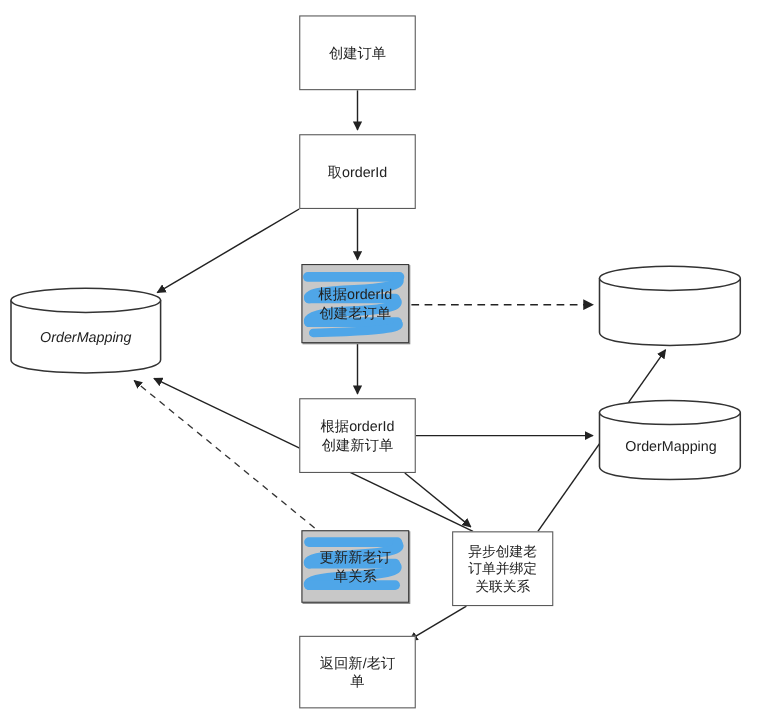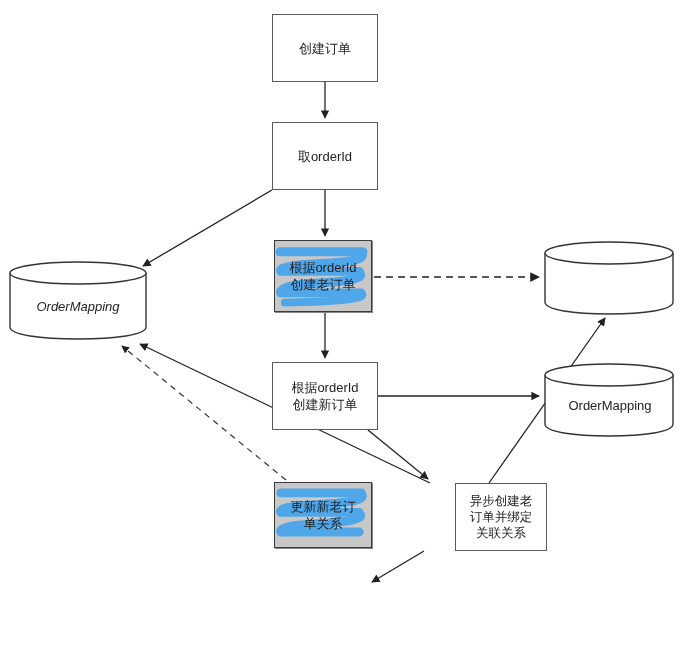--- a/index.html
+++ b/index.html
@@ -149,26 +149,30 @@
       <path d="M 6 10 L 88 10" stroke="#4fa6e8" stroke-width="9" stroke-linecap="round" fill="none"></path>
       <path d="M 88 11 C 96 18, 66 21, 42 22 C 16 23, 4 26, 6 30" stroke="#4fa6e8" stroke-width="9" stroke-linecap="round" fill="none"></path>
       <path d="M 6 30 L 86 30" stroke="#4fa6e8" stroke-width="9" stroke-linecap="round" fill="none"></path>
       <path d="M 86 31 C 95 38, 62 41, 38 42 C 16 43, 4 46, 6 50" stroke="#4fa6e8" stroke-width="9" stroke-linecap="round" fill="none"></path>
       <path d="M 6 50 L 86 50" stroke="#4fa6e8" stroke-width="9" stroke-linecap="round" fill="none"></path>
     </svg>
     <span class="lbl">更新新老订
 单关系</span>
   </div>
 
-  <div class="node proc" style="left:411px; top:483px; width:92px; height:68px; font-size:12.5px; line-height:16px;margin-left:44px;">
+  <div class="node proc" style="left:411px; top:483px; width:92px; height:68px; font-size:12.5px; line-height:16px;">
     <span class="lbl">异步创建老
 订单并绑定
 关联关系</span>
   </div>
 
+  <div class="node proc" style="left:272px; top:578px; width:106px; height:66px;">
+    <span class="lbl">返回新/老订
+单</span>
+  </div>
 
   <div class="db" style="left:8px; top:259px; width:140px; height:82px;font-style:italic;">
     <svg width="140" height="82" viewBox="0 0 140 82">
       <path d="M 2 14 L 2 68 C 2 76, 33 80, 70 80 C 107 80, 138 76, 138 68 L 138 14" fill="#ffffff" stroke="#333333" stroke-width="1.4"></path>
       <ellipse cx="70" cy="14" rx="68" ry="11" fill="#ffffff" stroke="#333333" stroke-width="1.4"></ellipse>
     </svg>
     <div class="dblabel" style="top:40px;">OrderMapping</div>
   </div>
 
   <div class="db" style="left:543px; top:240px; width:134px; height:76px;">

